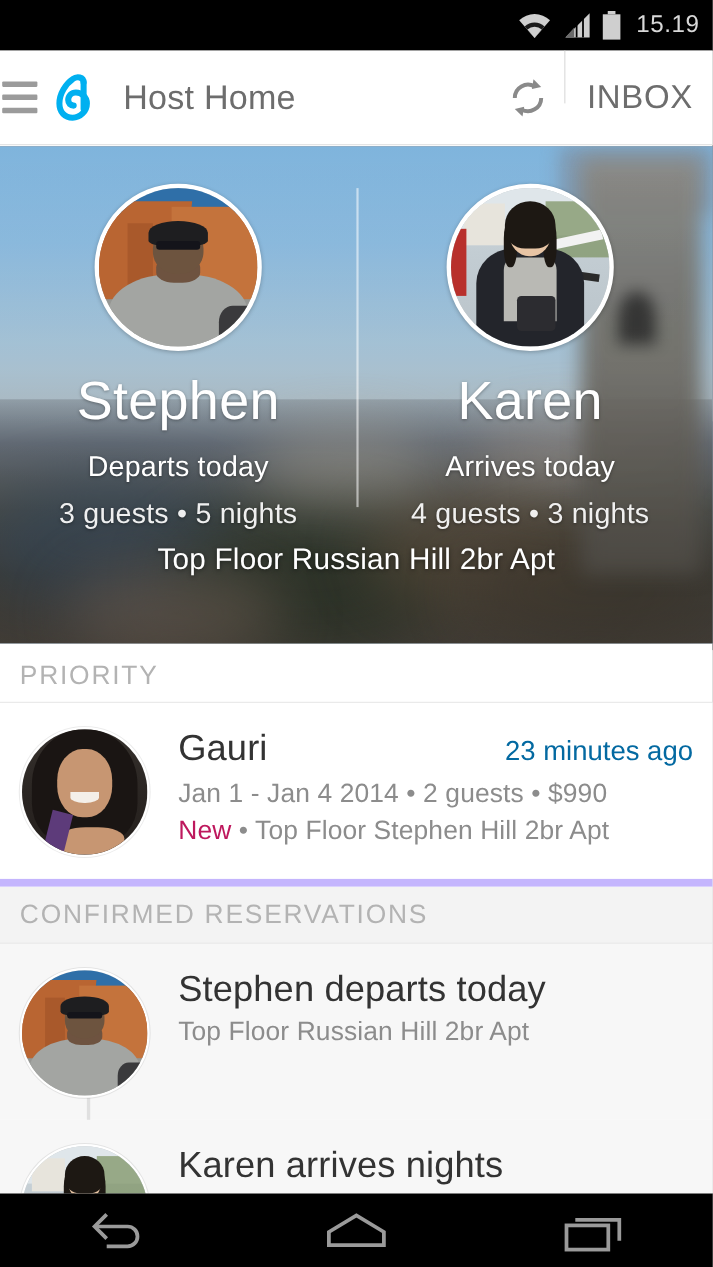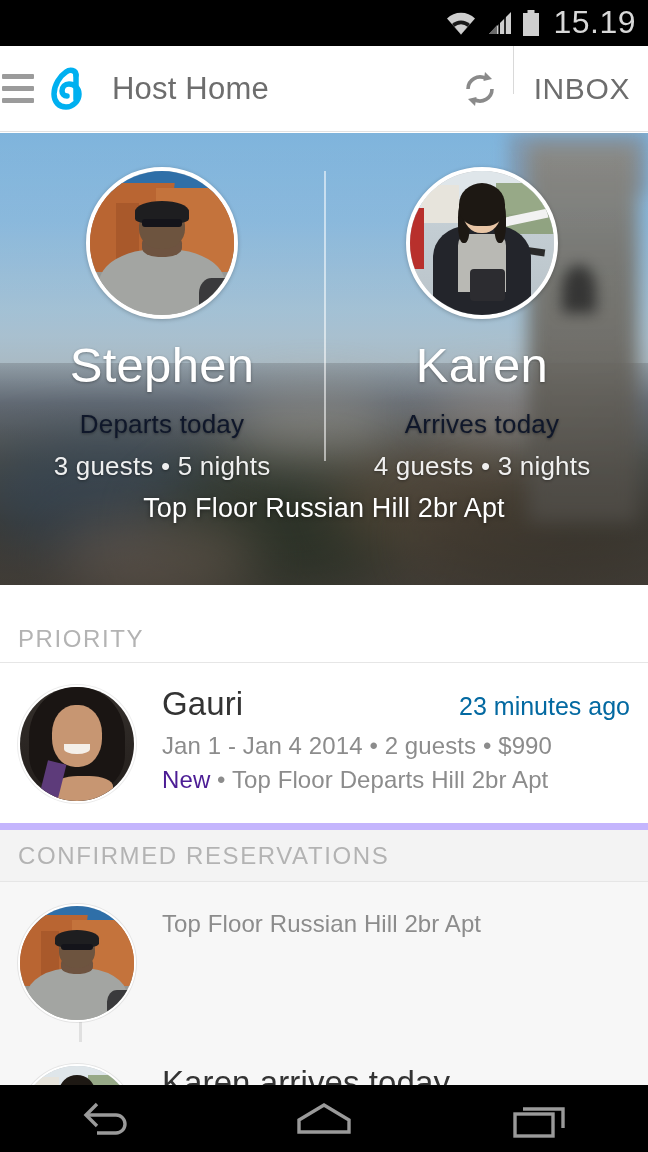--- a/index.html
+++ b/index.html
@@ -12,21 +12,21 @@
   .phone { position:relative; width:648px; height:1152px; background:#fff; }
 
   
   .statusbar {
     position:absolute; top:0; left:0; width:648px; height:46px;
     background:#000; display:flex; align-items:center;
     justify-content:flex-end; padding-right:12px; gap:8px;
   }
   .sb-icon { display:block; }
   .sb-clock {
-    color:#d8d8d8; font-size:32px; letter-spacing:.5px;
+    color:#d8d8d8; font-size:22px; letter-spacing:.5px;
     font-family:"Liberation Sans", sans-serif; line-height:1;
     padding-left:4px; padding-bottom:2px;
   }
 
   
   .actionbar {
     position:absolute; top:46px; left:0; width:648px; height:86px;
     background:#fff; display:flex; align-items:center;
     border-bottom:1px solid #e2e2e2;
   }
@@ -103,21 +103,21 @@
   .avatar-ring {
     margin-top:34px; width:152px; height:152px; border-radius:50%;
     border:4px solid #fff; overflow:hidden; position:relative;
     box-shadow:0 1px 4px rgba(0,0,0,.25); background:#ccc;
   }
   .guest-name {
     margin-top:22px; font-size:49px; color:#fff; font-weight:300;
     letter-spacing:.3px; line-height:1; text-shadow:0 1px 3px rgba(0,0,0,.35);
   }
   .guest-status {
-    margin-top:19px; font-size:26px; color:#0f172a; letter-spacing:.2px;
+    margin-top:19px; font-size:26px; color:#ffffff; letter-spacing:.2px;
     text-shadow:0 1px 3px rgba(0,0,0,.4);
   }
   .guest-meta {
     margin-top:11px; font-size:26px; color:rgba(255,255,255,.92);
     letter-spacing:.2px; text-shadow:0 1px 3px rgba(0,0,0,.4);text-align:right;
   }
   .hero-listing {
     position:absolute; left:0; top:360px; width:648px; text-align:center;
     font-size:27px; color:#fff; letter-spacing:.2px;
     text-shadow:0 1px 4px rgba(0,0,0,.5);
@@ -155,21 +155,21 @@
 
   
   .ph-gauri { background:linear-gradient(180deg,#35302c 0%,#2a2522 55%,#241f1c 100%); }
   .ph-gauri .hair { position:absolute; left:8%; top:0; width:84%; height:92%; background:#1a1513; border-radius:48% 48% 36% 36%; }
   .ph-gauri .face { position:absolute; left:28%; top:16%; width:44%; height:54%; background:#c79672; border-radius:46%; }
   .ph-gauri .smile { position:absolute; left:39%; top:50%; width:22%; height:9%; background:#f4efe9; border-radius:0 0 50% 50%; }
   .ph-gauri .strap { position:absolute; left:20%; bottom:0; width:17%; height:34%; background:#5d3b7a; transform:rotate(14deg); }
   .ph-gauri .chest { position:absolute; left:30%; bottom:0; width:52%; height:22%; background:#c79672; border-radius:40% 40% 0 0; }
 
   
-  .list { position:absolute; top:615px; left:0; width:648px; bottom:67px; background:#fff; overflow:hidden; }
+  .list { position:absolute; top:591px; left:0; width:648px; bottom:67px; background:#fff; overflow:hidden; }
   .section-head {
     height:48px; display:flex; align-items:center; padding-left:18px;
     font-size:24px; color:#b3b3b3; letter-spacing:1.6px;
     border-bottom:1px solid #e6e6e6;
   }
   .section-head.grey { background:#f3f3f3; height:52px; }
   .row {
     position:relative; display:flex; padding:22px 18px 20px 18px;
     border-bottom:7px solid #c4b5fd; background:#fff;
   }
@@ -178,21 +178,21 @@
     width:118px; height:118px; border-radius:50%; overflow:hidden; flex:0 0 118px;
     position:relative; border:2px solid #fff; box-shadow:0 0 0 1px rgba(0,0,0,.08);
     background:#ddd;
   }
   .row-body { flex:1; padding-left:26px; min-width:0; }
   .row-top { display:flex; align-items:baseline; }
   .row-title { font-size:33px; color:#333; letter-spacing:.1px; }
   .row-time { margin-left:auto; font-size:25px; color:#0369a1; }
   .row-line { margin-top:9px; font-size:24px; color:#8c8c8c; letter-spacing:.1px; }
   .row-line.tight { margin-top:6px; }
-  .badge-new { color:#4c1d95; }
+  .badge-new { color:#be185d; }
   .timeline {
     position:absolute; left:79px; top:140px; width:3px; height:48px;
     background:#e0e0e0; z-index:0;
   }
 
   
   .navbar {
     position:absolute; bottom:0; left:0; width:648px; height:67px;
     background:#000; display:flex; align-items:center; justify-content:space-around;
   }
@@ -329,21 +329,21 @@
             <div class="strap"></div>
         </div>
       </div>
       <div class="row-body">
         <div class="row-top">
           <div class="row-title">Gauri</div>
           <div class="row-time">23 minutes ago</div>
         </div>
         <div class="row-line">Jan 1 - Jan 4 2014 • 2 guests • $990</div>
         <div class="row-line tight">
-          <span class="badge-new">New</span><span> • Top Floor Departs Hill 2br Apt</span>
+          <span class="badge-new">New</span><span> • Top Floor Stephen Hill 2br Apt</span>
         </div>
       </div>
     </div>
 
     <div class="section-head grey">CONFIRMED RESERVATIONS</div>
 
     <div class="row tinted">
       <div class="timeline"></div>
       <div class="row-avatar">
         <div class="ph ph-stephen">
@@ -352,40 +352,44 @@
             <div class="rockdark"></div>
           <div class="shirt"></div>
             <div class="neck"></div>
             <div class="head"></div>
           <div class="cap"></div>
             <div class="glass"></div>
             <div class="arm"></div>
         </div>
       </div>
       <div class="row-body">
+        <div class="row-top">
+          <div class="row-title">Stephen departs today</div>
+          <div class="row-time"></div>
+        </div>
         <div class="row-line tight">Top Floor Russian Hill 2br Apt</div>
       </div>
     </div>
 
     <div class="row tinted">
       <div class="row-avatar">
         <div class="ph ph-karen">
           <div class="sky"></div>
             <div class="greens"></div>
             <div class="bldg"></div>
 
           <div class="hairL"></div>
             <div class="hairR"></div>
           <div class="head"></div>
             <div class="hair"></div>
         </div>
       </div>
       <div class="row-body">
         <div class="row-top">
-          <div class="row-title">Karen arrives today</div>
+          <div class="row-title">Karen arrives nights</div>
         </div>
       </div>
     </div>
 
   </div>
 
   <div class="navbar">
     <div class="nav-btn">
       <svg width="58" height="42" viewBox="0 0 58 42">
         <path d="M18 6 L7 17 L18 28" fill="none" stroke="#9a9a9a" stroke-width="3.4" stroke-linecap="butt"></path>

